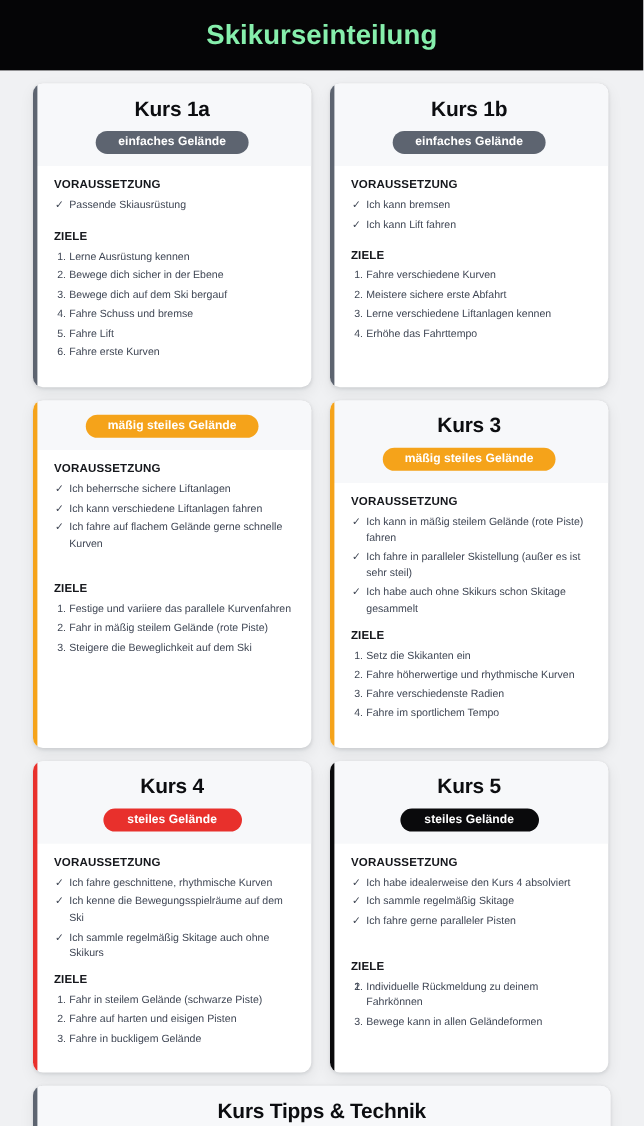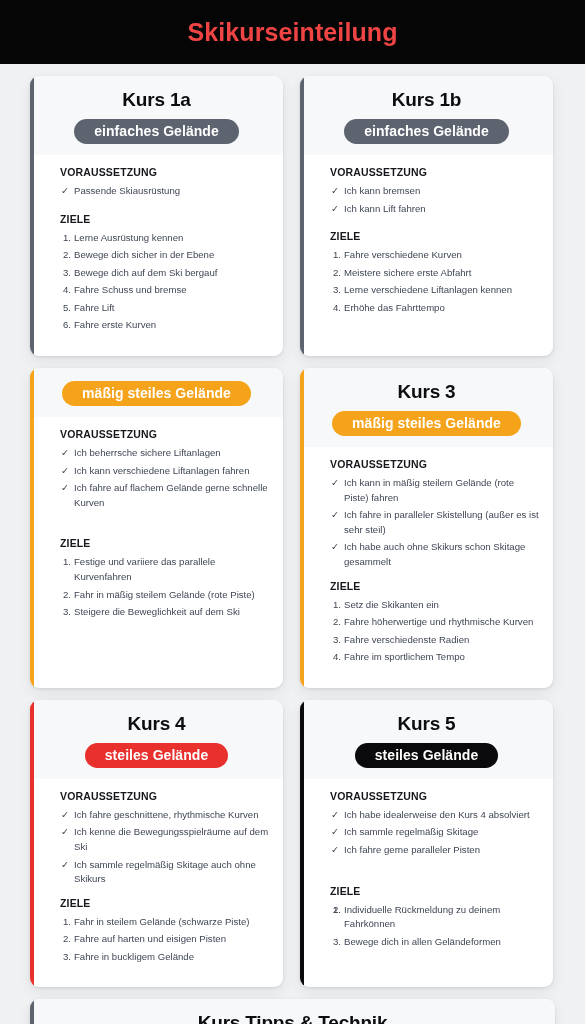--- a/index.html
+++ b/index.html
@@ -72,28 +72,28 @@
     font-weight: 700;
     color: #0c0d10;
     letter-spacing: -0.2px;
     margin-bottom: 8px;
   }
   .badge {
     display: inline-block;
     padding: 4px 20px 5px 20px;
     border-radius: 999px;
     color: #ffffff;
-    font-size: 14px;
+    font-size: 11px;
     font-weight: 700;
     letter-spacing: 0.05px;
     min-width: 126px;
   }
 
   .card-body {
-    padding: 11px 12px 20px 30px;
+    padding: 11px 12px 20px 19px;
     flex: 1;
   }
   .sec-title {
     font-size: 10.5px;
     font-weight: 700;
     color: #15171c;
     letter-spacing: 0.15px;
     margin-bottom: 6px;
   }
   .sec-title.goals { margin-top: 14px; }
@@ -122,21 +122,21 @@
     color: #3f4654;
     font-size: 9.6px;
   }
 
   .spacer-lg { height: 10px; }
 </style>
 </head>
 <body style="background: rgb(240, 241, 243);">
 
 <header class="page-header" style="background: rgb(5, 5, 6);">
-  <h1 style="color: #ef4444;">Skikurseinteilung</h1>
+  <h1 style="color: #86efac;">Skikurseinteilung</h1>
 </header>
 
 <main class="board">
 
   <div class="row">
     <div class="col">
       <section class="card">
         <span class="accent" style="background: rgb(93, 100, 112);"></span>
         <div class="card-head">
           <div class="card-title">Kurs 1a</div>
@@ -270,21 +270,21 @@
           <ul class="items">
               <li><span class="mk">✓</span><span>Ich habe idealerweise den Kurs 4 absolviert</span></li>
               <li><span class="mk">✓</span><span>Ich sammle regelmäßig Skitage</span></li>
               <li><span class="mk">✓</span><span>Ich fahre gerne paralleler Pisten</span></li>
             </ul>
           <div class="spacer-lg"></div>
           <div class="sec-title goals">ZIELE</div>
           <ol class="items">
               <li><span class="mk">1.</span></li>
               <li><span class="mk">2.</span><span>Individuelle Rückmeldung zu deinem Fahrkönnen</span></li>
-              <li><span class="mk">3.</span><span>Bewege dich in allen Geländeformen</span></li>
+              <li><span class="mk">3.</span><span>Bewege kann in allen Geländeformen</span></li>
             </ol>
         </div>
       </section>
     </div>
   </div>
 
   <div class="row single">
     <section class="card">
       <span class="accent" style="background: rgb(93, 100, 112);"></span>
       <div class="card-head">

